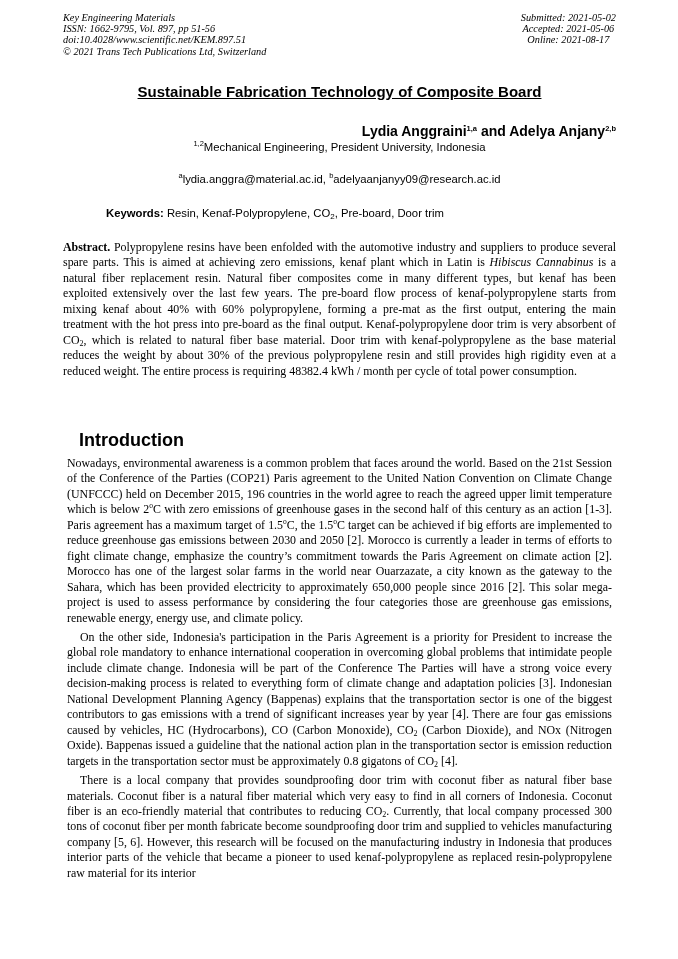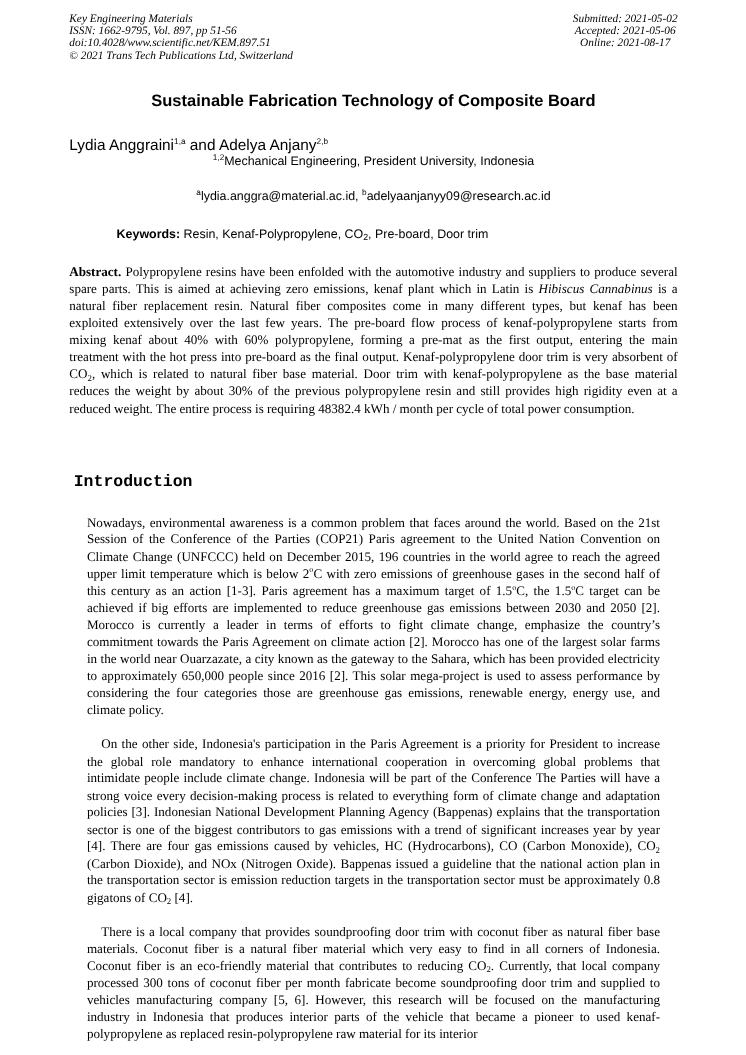--- a/index.html
+++ b/index.html
@@ -2,35 +2,35 @@
 <html><head>
   <meta charset="utf-8">
   <style>
     html, body { margin: 0; padding: 0; background: #ffffff; }
     body { width: 678px; height: 959px; position: relative; overflow: hidden; color: #000; }
     .page { position: absolute; left: 63px; top: 12px; width: 553px; }
     .hdr { font-family: Liberation Serif, serif; font-style: italic; font-size: 10.3px; line-height: 11.2px; }
     .hdr-left { position: absolute; left: 0; top: 0; }
     .hdr-right { position: absolute; right: 0; top: 0; text-align: center; }
     .title { position: absolute; left: 0; top: 70px; width: 553px; text-align: center;
-      font-family: "Liberation Sans", sans-serif; font-weight: bold; font-size: 15px; line-height: 19px; }
-    .authors { position: absolute; left: 0; top: 110px; width: 553px; text-align: left;
-      font-family: "Liberation Sans", sans-serif; font-size: 14px; line-height: 18px; }
+      font-family: "Liberation Sans", sans-serif; font-weight: bold; font-size: 15px; line-height: 19px; text-decoration: underline; }
+    .authors { position: absolute; left: 0; top: 110px; width: 553px; text-align: right;
+      font-family: "Liberation Sans", sans-serif; font-size: 14px; line-height: 18px; font-weight: bold; }
     .affil { position: absolute; left: 0; top: 128px; width: 553px; text-align: center;
       font-family: "Liberation Sans", sans-serif; font-size: 11.3px; line-height: 14px; }
     .emails { position: absolute; left: 0; top: 160px; width: 553px; text-align: center;
       font-family: "Liberation Sans", sans-serif; font-size: 11.3px; line-height: 14px; }
     sup.s { font-size: 7.5px; vertical-align: 5px; line-height: 0; }
     .keywords { position: absolute; left: 0; top: 194px; font-family: "Liberation Sans", sans-serif; font-size: 11.3px; line-height: 14px; margin-left: 43px; }
     .keywords b { font-weight: bold; }
     .body-text { font-family: "Liberation Serif", serif; font-size: 11.9px; line-height: 15.45px; text-align: justify; }
     .abstract { position: absolute; left: 0; top: 228px; width: 553px; }
-    .section-title { position: absolute; left: 4px; top: 418px; font-family: Liberation Mono, monospace; font-weight: bold; font-size: 15px; }
+    .section-title { position: absolute; left: 16px; top: 418px; font-family: Liberation Sans, sans-serif; font-weight: bold; font-size: 18px; }
     .intro { position: absolute; left: 0; top: 440px; width: 553px; }
-    .intro p { margin: 16px; }
+    .intro p { margin: 4px; }
     .intro p.indent { text-indent: 13px; }
     sub.s { font-size: 8px; vertical-align: -2px; line-height: 0; }
   </style>
 </head>
 <body>
 
 <div class="page">
 
   <div class="hdr hdr-left">
     <div>Key Engineering Materials</div>

